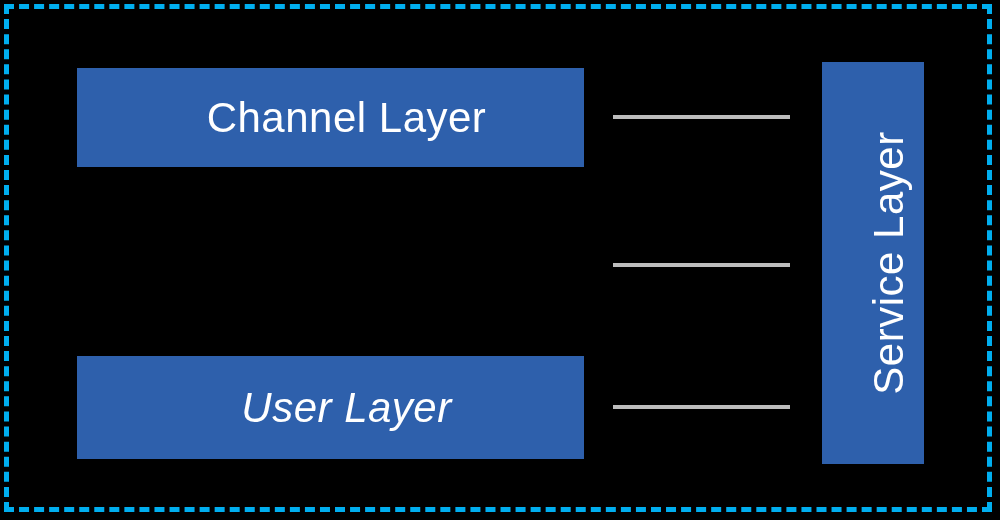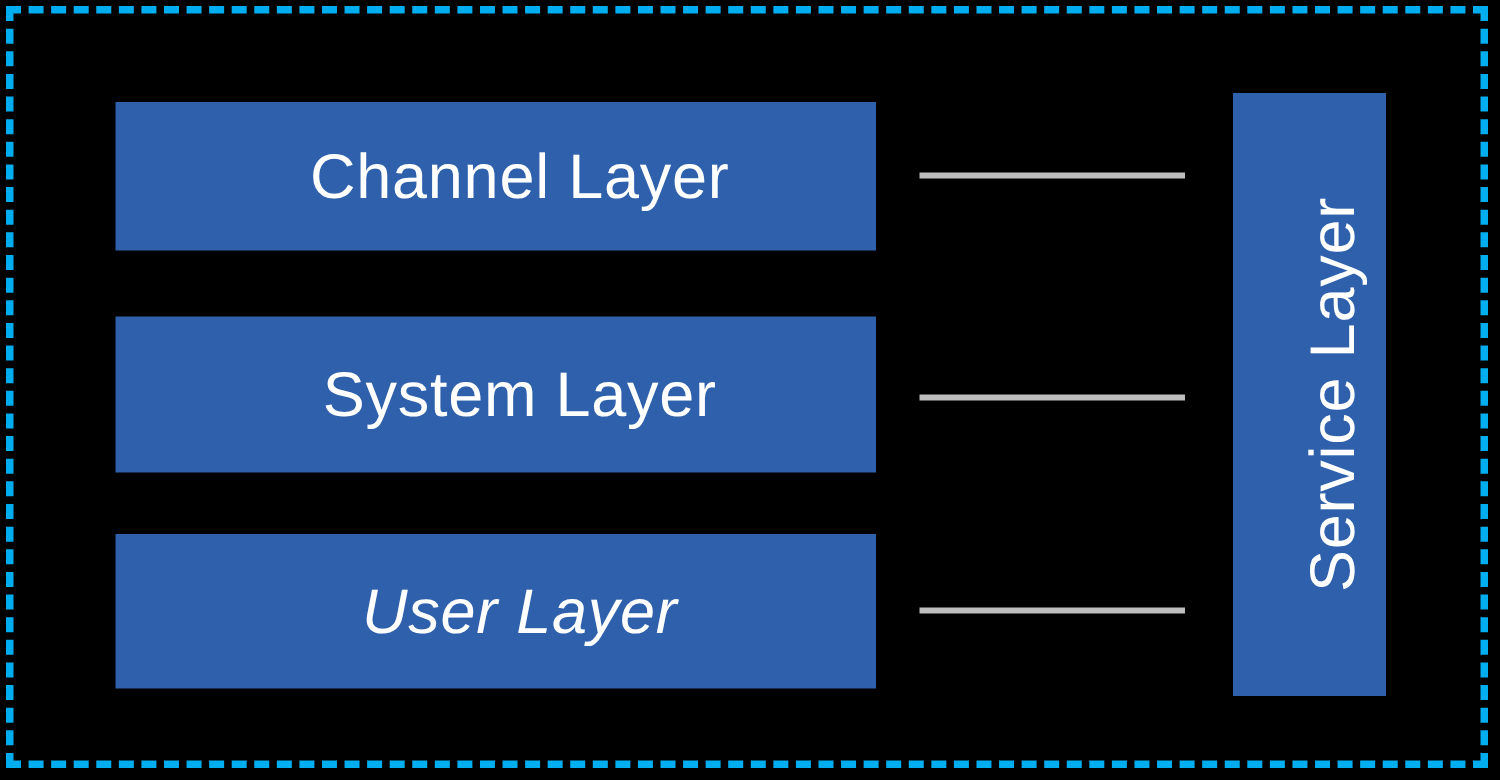--- a/index.html
+++ b/index.html
@@ -79,23 +79,20 @@
 <body>
 
 <div id="diagram-canvas">
 
   <div id="boundary-frame"></div>
 
   <div id="box-channel-layer" class="layer-box">
     <span class="layer-label">Channel Layer</span>
   </div>
 
-  <div id="box-system-layer" class="layer-box">
-    <span class="layer-label">System Layer</span>
-  </div>
 
   <div id="box-user-layer" class="layer-box">
     <span class="layer-label">User Layer</span>
   </div>
 
   <div id="box-service-layer" class="layer-box">
     <span class="layer-label">Service Layer</span>
   </div>
 
   <div id="connector-channel" class="connector-line"></div>

